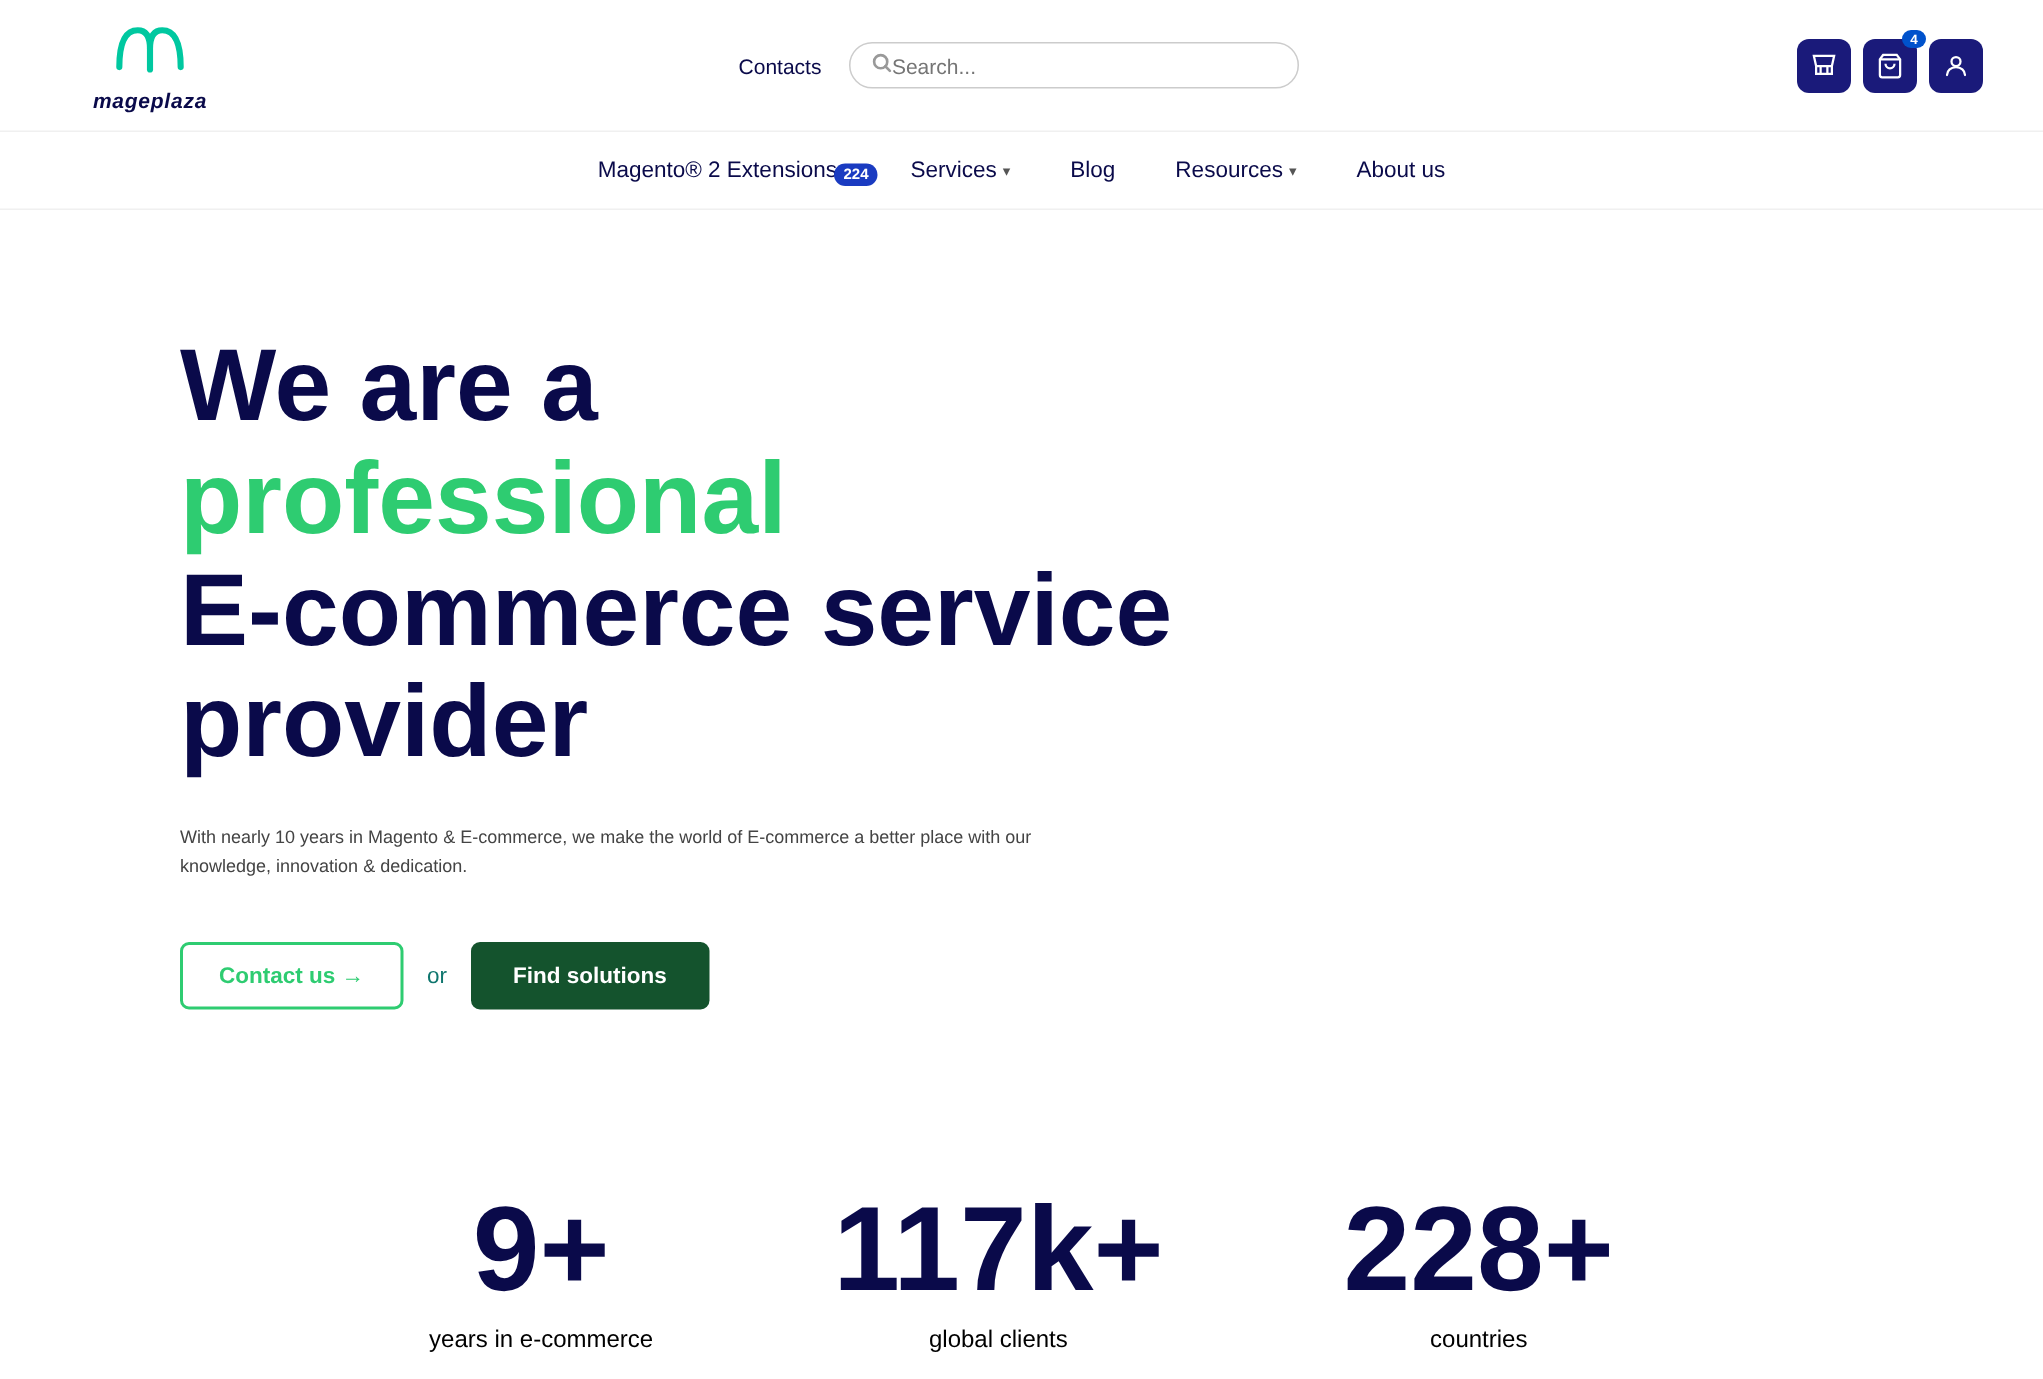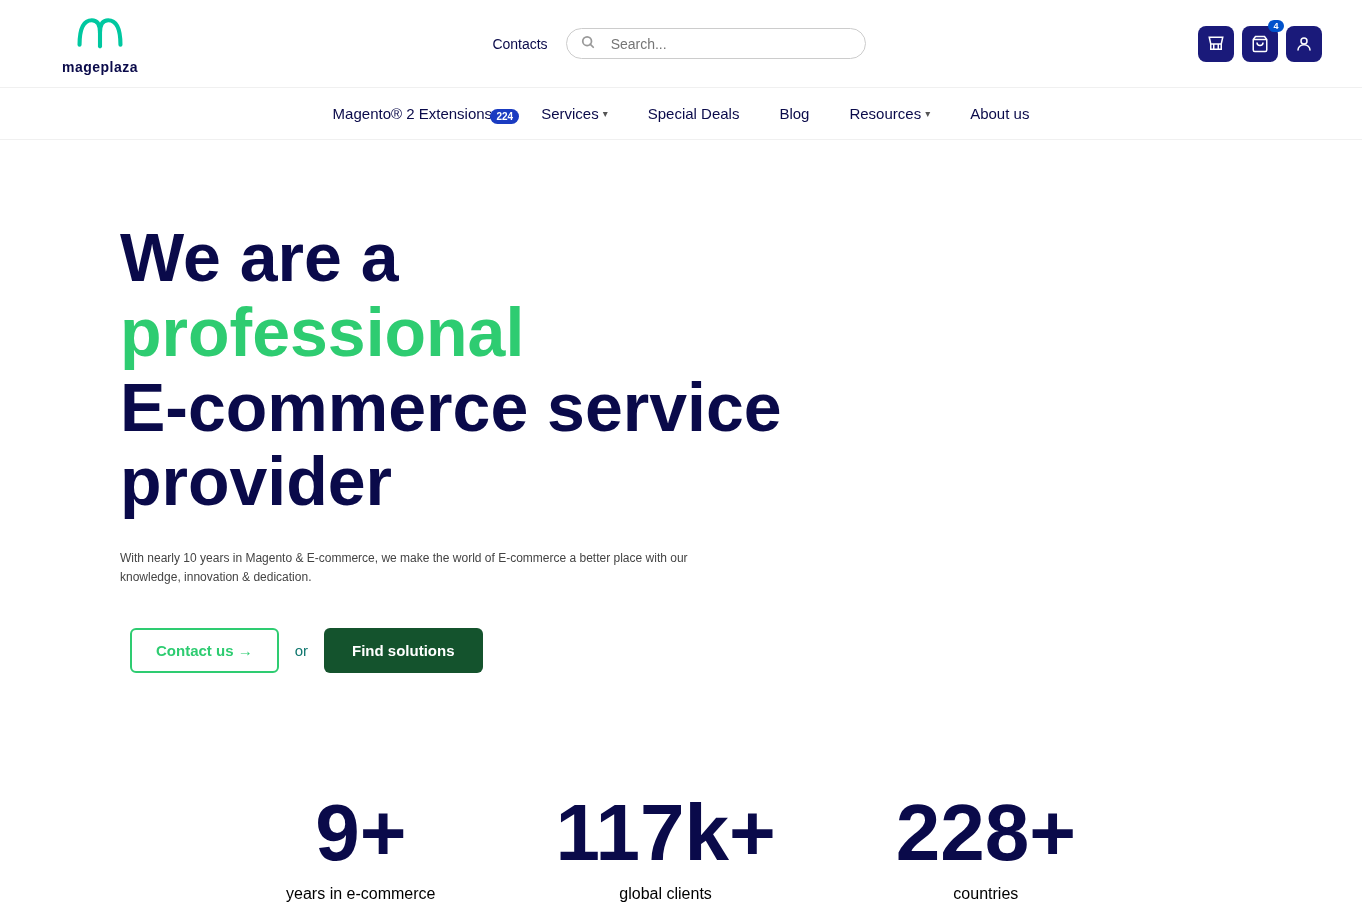--- a/index.html
+++ b/index.html
@@ -26,20 +26,21 @@
       width: 60px;
       height: 45px;
     }
 
     .logo-text {
       font-size: 14px;
       font-weight: 700;
       color: #0a0a4a;
       letter-spacing: 0.5px;
       margin-top: 2px;
+      font-style: italic;
     }
 
     .header-center {
       display: flex;
       align-items: center;
       gap: 6px;
     }
 
     .contacts-link {
       font-size: 14px;
@@ -49,21 +50,21 @@
       cursor: pointer;
     }
 
     .search-bar {
       display: flex;
       align-items: center;
       border: 1px solid #ccc;
       border-radius: 20px;
       padding: 6px 14px;
       width: 300px;
-      gap: 16px;
+      gap: 0;
     }
 
     .search-bar input {
       border: none;
       outline: none;
       font-size: 14px;
       width: 100%;
       color: #555;
     }
 
@@ -177,21 +178,20 @@
       color: #444;
       max-width: 620px;
       line-height: 1.6;
       margin-bottom: 40px;
     }
 
     .hero-buttons {
       display: flex;
       align-items: center;
       gap: 16px;
-      margin-left: 10px;
     }
 
     .btn-contact {
       border: 2px solid #2ecc71;
       background: transparent;
       color: #2ecc71;
       font-size: 15px;
       font-weight: 600;
       padding: 12px 24px;
       border-radius: 6px;
@@ -294,23 +294,20 @@
   <a class="nav-item" style="position:relative;">
     <span>Magento® 2 Extensions</span>
     <span class="chevron">▾</span>
     <span class="nav-badge">224</span>
   </a>
   <a class="nav-item">
     <span>Services</span>
     <span class="chevron">▾</span>
   </a>
   <a class="nav-item">
-    <span>Special Deals</span>
-  </a>
-  <a class="nav-item">
     <span>Blog</span>
   </a>
   <a class="nav-item">
     <span>Resources</span>
     <span class="chevron">▾</span>
   </a>
   <a class="nav-item">
     <span>About us</span>
   </a>
 </nav>

